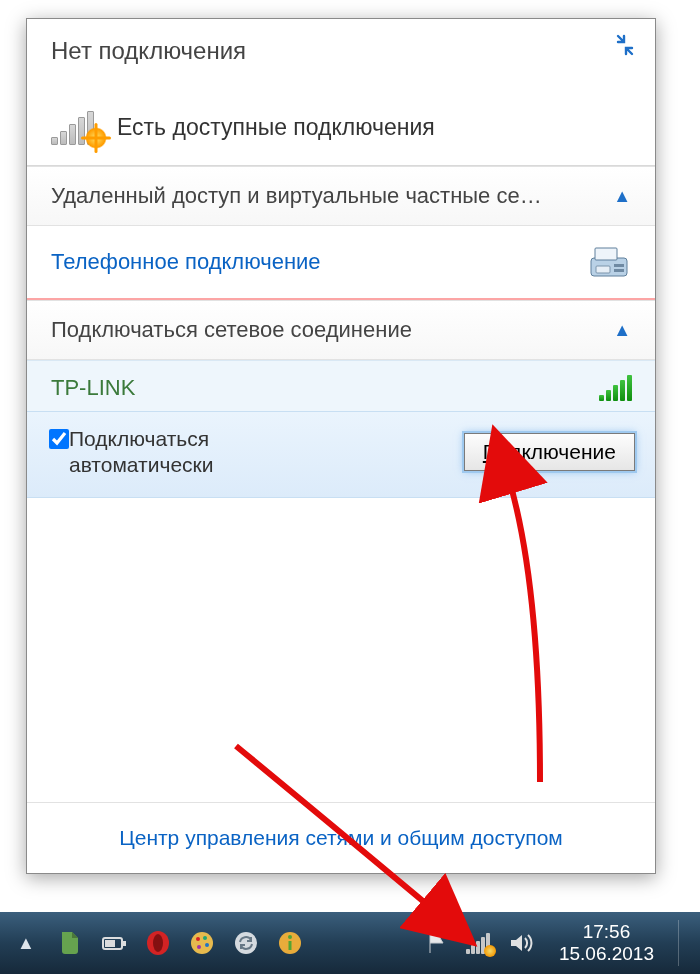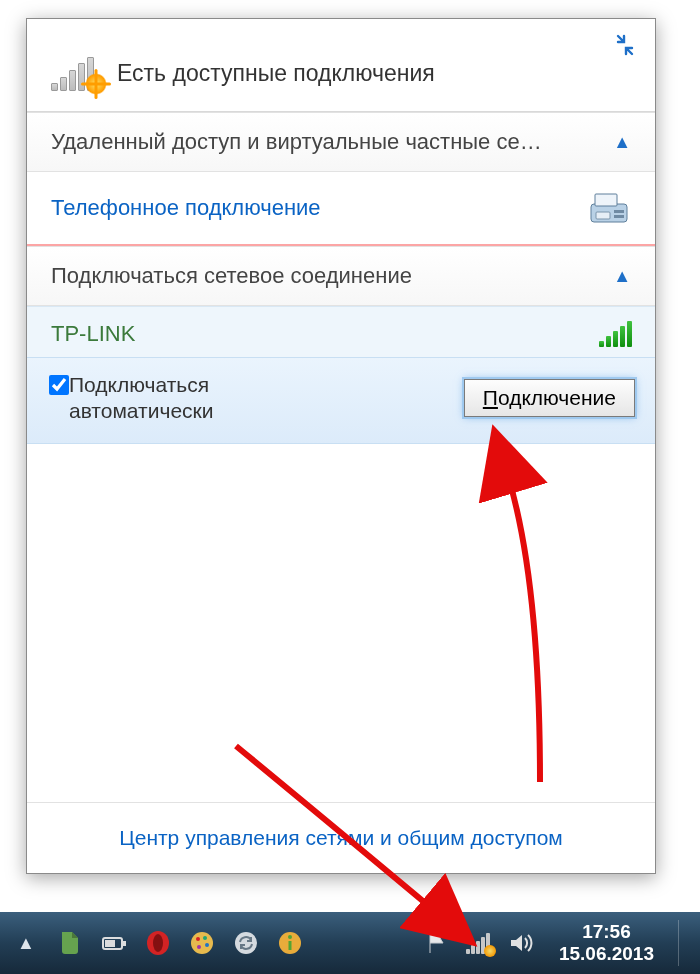--- a/index.html
+++ b/index.html
@@ -22,21 +22,21 @@
     position: relative;
   }
   .hdr-title { color: #444; font-size: 24px; }
   .refresh {
     position: absolute; right: 18px; top: 14px;
     width: 24px; height: 24px; cursor: pointer;
     color: #1e6fc8;
   }
   .hdr-sub {
     display: flex; align-items: center; gap: 16px;
-    margin-top: 18px;
+    margin-top: 44px;
   }
   .hdr-sub-text { color: #333; font-size: 23px; }
 
   
   .wifi-alert { width: 50px; height: 36px; position: relative; }
   .wifi-alert .bars { position: absolute; left: 0; bottom: 0; width: 40px; height: 32px; }
   .wifi-alert .bar { position: absolute; bottom: 0; width: 7px; background: linear-gradient(#d7d7d7,#bcbcbc); border: 1px solid #9a9a9a; border-radius: 1px; }
   .wifi-alert .b1{left:0;height:8px}.wifi-alert .b2{left:9px;height:14px}
   .wifi-alert .b3{left:18px;height:21px}.wifi-alert .b4{left:27px;height:28px}
   .wifi-alert .b5{left:36px;height:34px}
@@ -119,21 +119,21 @@
   .taskbar {
     position:absolute; left:0; right:0; bottom:0; height:62px;
     background: linear-gradient(#3b5f7d,#223e55 50%,#16293a);
     display:flex; align-items:center; justify-content:space-between;
     padding: 0 8px 0 12px; color:#fff; font-size:17px;
   }
   .tray-left, .tray-right { display:flex; align-items:center; gap:16px; }
   .tray-right { gap:14px; }
   .tb-ico { width:28px; height:28px; display:flex; align-items:center; justify-content:center; cursor:pointer; opacity:.95;}
   .tb-chev { color:#e9eef3; font-size:18px; padding:4px 6px; border-radius:2px;}
-  .clock { text-align:center; line-height:1.15; font-size:19px; padding-left:10px; padding-right:6px;font-weight:bold;}
+  .clock { text-align:center; line-height:1.15; font-size:19px; padding-left:10px; padding-right:6px;}
   .showdesk{ width:14px; height:46px; border-left:1px solid rgba(255,255,255,.25); margin-left:4px; cursor:pointer;}
 
   
   .tray-wifi{position:relative;width:26px;height:22px;}
   .tray-wifi i{position:absolute;bottom:0;width:4px;background:#cfcfcf;border-radius:1px;}
   .tray-wifi .t1{left:0;height:5px}.tray-wifi .t2{left:5px;height:9px}
   .tray-wifi .t3{left:10px;height:13px}.tray-wifi .t4{left:15px;height:17px}
   .tray-wifi .t5{left:20px;height:21px}
   .tray-wifi .dot{position:absolute;right:-4px;bottom:-3px;width:12px;height:12px;border-radius:50%;
     background:radial-gradient(circle,#ffe36b,#ff9d00 70%);}
@@ -142,20 +142,21 @@
   .annot{position:absolute;pointer-events:none;}
   .annot svg{overflow:visible;}
 
 </style>
 </head>
 <body>
 
 <div class="popup">
 
   <div class="hdr">
+    <div class="hdr-title">Нет подключения</div>
     <div class="refresh">
       <svg viewBox="0 0 24 24" width="24" height="24">
         <path d="M5 3 L11 9 M11 3 L11 9 L5 9" fill="none" stroke="#1e6fc8" stroke-width="2.4" stroke-linecap="round"></path>
         <path d="M19 21 L13 15 M13 21 L13 15 L19 15" fill="none" stroke="#1e6fc8" stroke-width="2.4" stroke-linecap="round"></path>
       </svg>
     </div>
     <div class="hdr-sub">
       <div class="wifi-alert">
         <div class="bars">
           <div class="bar b1"></div>

